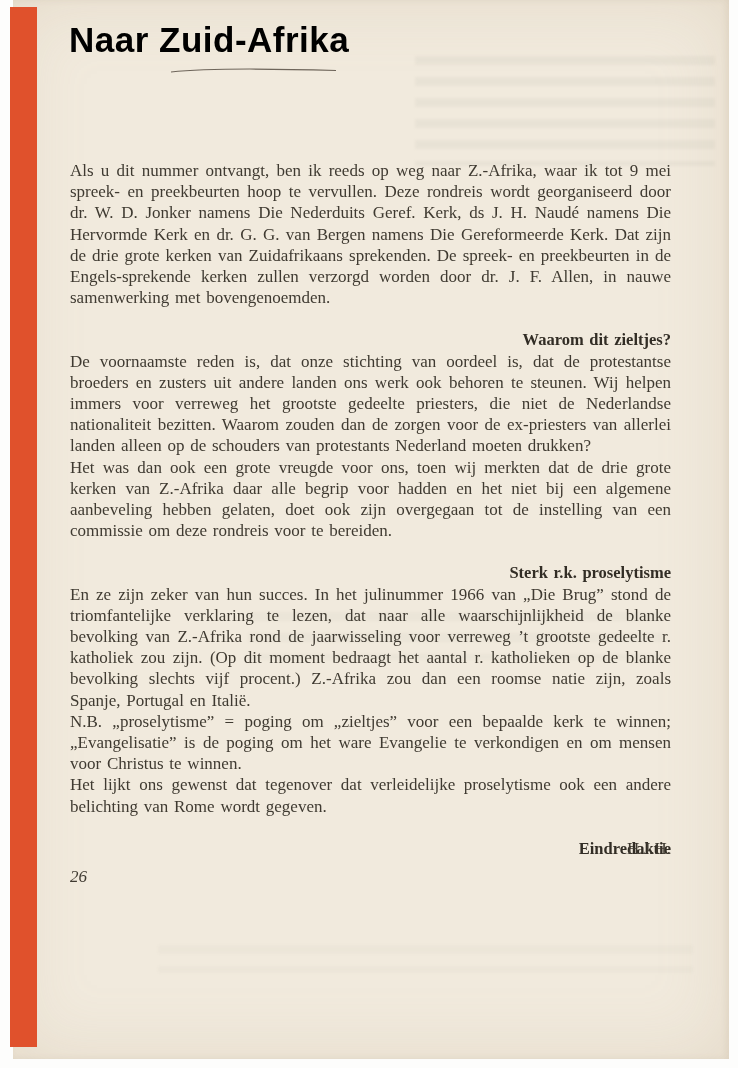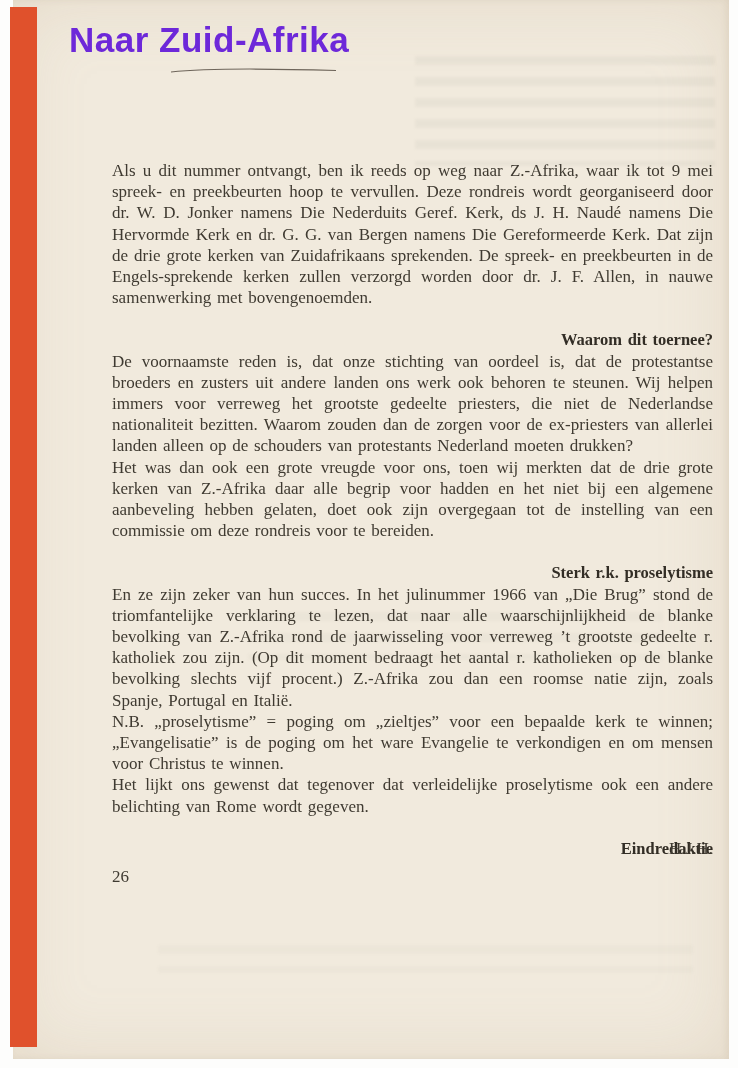--- a/index.html
+++ b/index.html
@@ -19,42 +19,42 @@
 
   .redbar{
     position:absolute;left:10px;top:7px;width:27px;height:1040px;
     background:#e0512c;
   }
 
   .title{
     position:absolute;left:56px;top:20px;margin:0;
     font-family:"Liberation Sans","DejaVu Sans",sans-serif;
     font-weight:700;font-size:35px;letter-spacing:.5px;
-    color:#6d28d9;
+    color:#000000;
   }
   .title-underline{position:absolute;left:156px;top:66px;}
 
   .article{
     position:absolute;left:57px;top:160px;width:601px;
     font-size:17px;line-height:21.2px;
     text-align:justify;
     color:#3f3a31;
     word-spacing:1.5px;
   }
   .article p{margin:0;}
   .section-heading{
     text-align:right;
     font-weight:700;font-size:16.5px;line-height:21.2px;
     margin:21px 0 0 0;color:#322d25;
   }
   .sig{
     text-align:right;margin-top:-21.2px;line-height:21.2px;
   }
   .pagenum{
-    margin-top:7px;text-align:left;line-height:21.2px;
+    margin-top:7px;text-align:left;line-height:21.2px;font-style:italic;
   }
 
   
   .ghost{
     position:absolute;pointer-events:none;
     filter:blur(1.6px);
   }
   .ghost-a{
     left:402px;top:56px;width:300px;height:110px;opacity:.55;
     background:repeating-linear-gradient(180deg, rgba(122,126,113,.13) 0 9px, rgba(0,0,0,0) 9px 21px);
@@ -78,25 +78,25 @@
     <div class="ghost ghost-a"></div>
     <div class="ghost ghost-b"></div>
     <div class="ghost ghost-c"></div>
 
     <h1 class="title">Naar Zuid-Afrika</h1>
 
     <svg class="title-underline" width="170" height="10" viewBox="0 0 170 10">
       <path d="M2,6 C38,2 115,3 167,4.5" stroke="#6e655a" stroke-width="1.1" fill="none"></path>
     </svg>
 
-    <div class="article" style="color: rgb(63, 58, 49); margin-left: 42px;">
+    <div class="article" style="color: rgb(63, 58, 49);">
 
       <p>Als u dit nummer ontvangt, ben ik reeds op weg naar Z.-Afrika, waar ik tot 9 mei spreek- en preekbeurten hoop te vervullen. Deze rondreis wordt georganiseerd door dr. W. D. Jonker namens Die Nederduits Geref. Kerk, ds J. H. Naudé namens Die Hervormde Kerk en dr. G. G. van Bergen namens Die Gereformeerde Kerk. Dat zijn de drie grote kerken van Zuidafrikaans sprekenden. De spreek- en preekbeurten in de Engels-sprekende kerken zullen verzorgd worden door dr. J. F. Allen, in nauwe samenwerking met bovengenoemden.</p>
 
-      <h2 class="section-heading">Waarom dit toernee?</h2>
+      <h2 class="section-heading">Waarom dit zieltjes?</h2>
       <p>De voornaamste reden is, dat onze stichting van oordeel is, dat de protestantse broeders en zusters uit andere landen ons werk ook behoren te steunen. Wij helpen immers voor verreweg het grootste gedeelte priesters, die niet de Nederlandse nationaliteit bezitten. Waarom zouden dan de zorgen voor de ex-priesters van allerlei landen alleen op de schouders van protestants Nederland moeten drukken?</p>
       <p>Het was dan ook een grote vreugde voor ons, toen wij merkten dat de drie grote kerken van Z.-Afrika daar alle begrip voor hadden en het niet bij een algemene aanbeveling hebben gelaten, doet ook zijn overgegaan tot de instelling van een commissie om deze rondreis voor te bereiden.</p>
 
       <h2 class="section-heading">Sterk r.k. proselytisme</h2>
       <p>En ze zijn zeker van hun succes. In het julinummer 1966 van „Die Brug” stond de triomfantelijke verklaring te lezen, dat naar alle waarschijnlijkheid de blanke bevolking van Z.-Afrika rond de jaarwisseling voor verreweg ’t grootste gedeelte r. katholiek zou zijn. (Op dit moment bedraagt het aantal r. katholieken op de blanke bevolking slechts vijf procent.) Z.-Afrika zou dan een roomse natie zijn, zoals Spanje, Portugal en Italië.</p>
       <p>N.B. „proselytisme” = poging om „zieltjes” voor een bepaalde kerk te winnen; „Evangelisatie” is de poging om het ware Evangelie te verkondigen en om mensen voor Christus te winnen.</p>
       <p>Het lijkt ons gewenst dat tegenover dat verleidelijke proselytisme ook een andere belichting van Rome wordt gegeven.</p>
 
       <h2 class="section-heading">Eindredaktie</h2>
 

